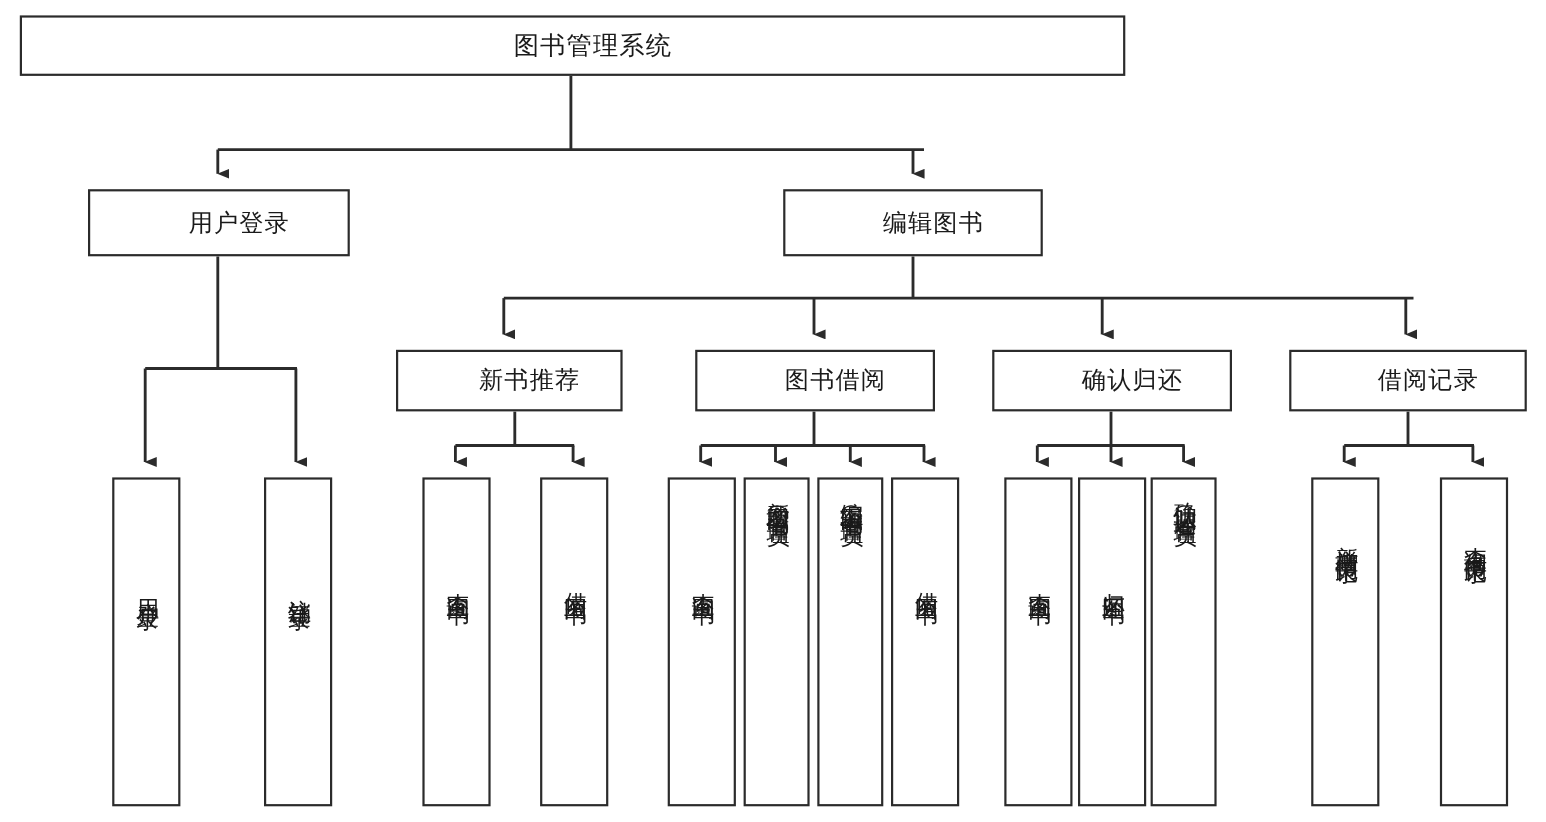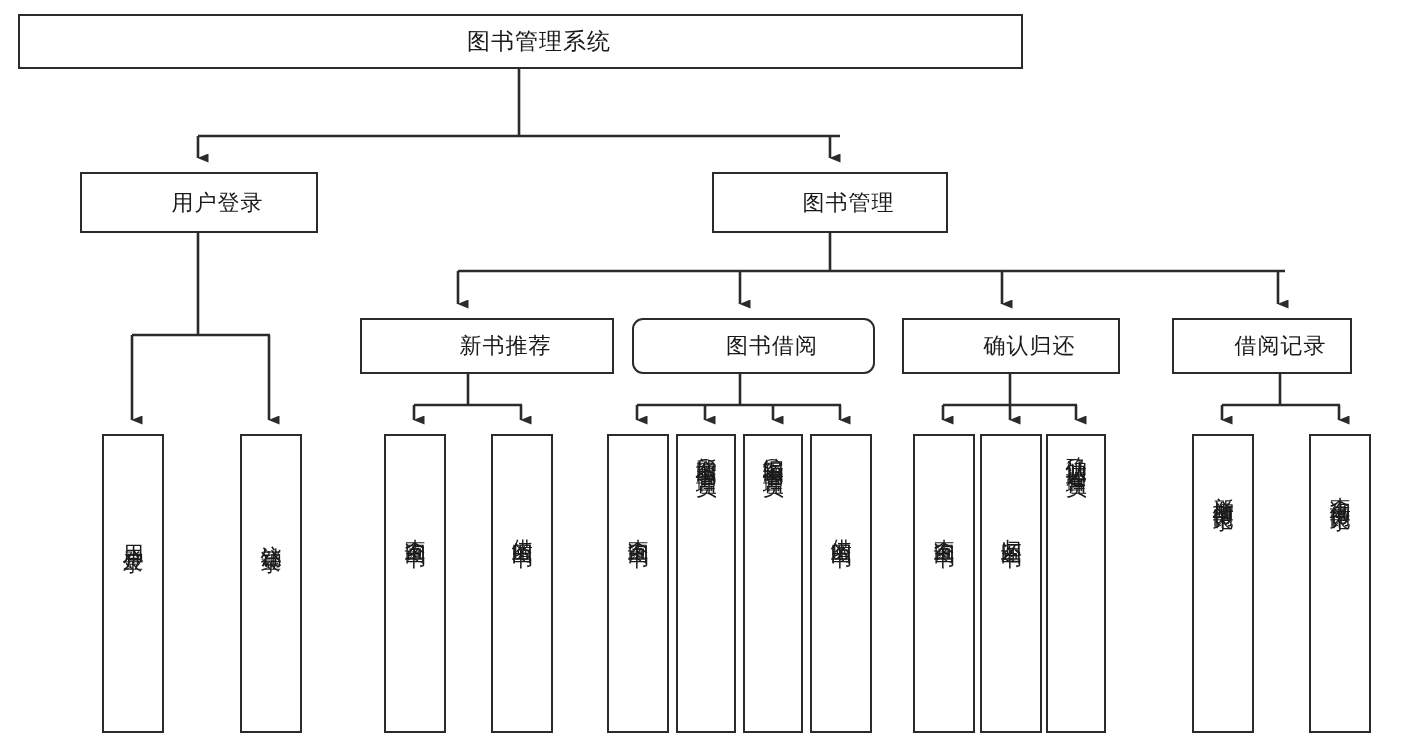--- a/index.html
+++ b/index.html
@@ -121,33 +121,33 @@
   </svg>
 
   <div class="node horizontal root" style="left:18px; top:14px; width:1005px; height:55px;">
     <span>图书管理系统</span>
   </div>
 
   <div class="node horizontal" style="left:80px; top:172px; width:238px; height:61px;">
     <span>用户登录</span>
   </div>
   <div class="node horizontal" style="left:712px; top:172px; width:236px; height:61px;">
-    <span>图书管理</span>
+    <span>编辑图书</span>
   </div>
 
-  <div class="node horizontal" style="left:360px; top:318px; width:254px; height:56px;">
+  <div class="node horizontal" style="left:360px; top:318px; width:206px; height:56px;">
     <span>新书推荐</span>
   </div>
-  <div class="node horizontal" style="left:632px; top:318px; width:243px; height:56px;border-radius:11px;">
+  <div class="node horizontal" style="left:632px; top:318px; width:218px; height:56px;">
     <span>图书借阅</span>
   </div>
   <div class="node horizontal" style="left:902px; top:318px; width:218px; height:56px;">
     <span>确认归还</span>
   </div>
-  <div class="node horizontal" style="left:1172px; top:318px; width:180px; height:56px;text-align:center;">
+  <div class="node horizontal" style="left:1172px; top:318px; width:216px; height:56px;text-align:center;">
     <span>借阅记录</span>
   </div>
 
   <div class="node vertical" style="left:102px; top:434px; width:62px; height:299px; padding-top:92px;">
     <span class="vtext">用户登录</span>
   </div>
   <div class="node vertical" style="left:240px; top:434px; width:62px; height:299px; padding-top:92px;">
     <span class="vtext">注销登录</span>
   </div>
 

